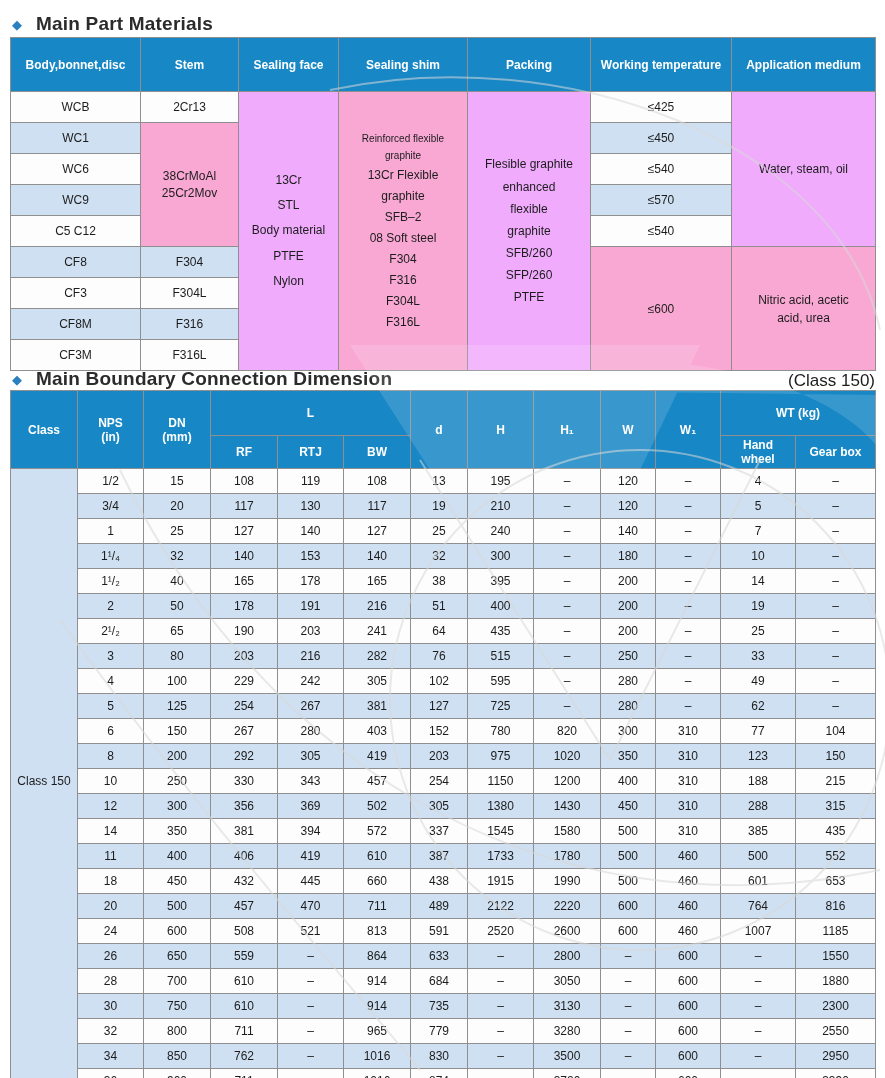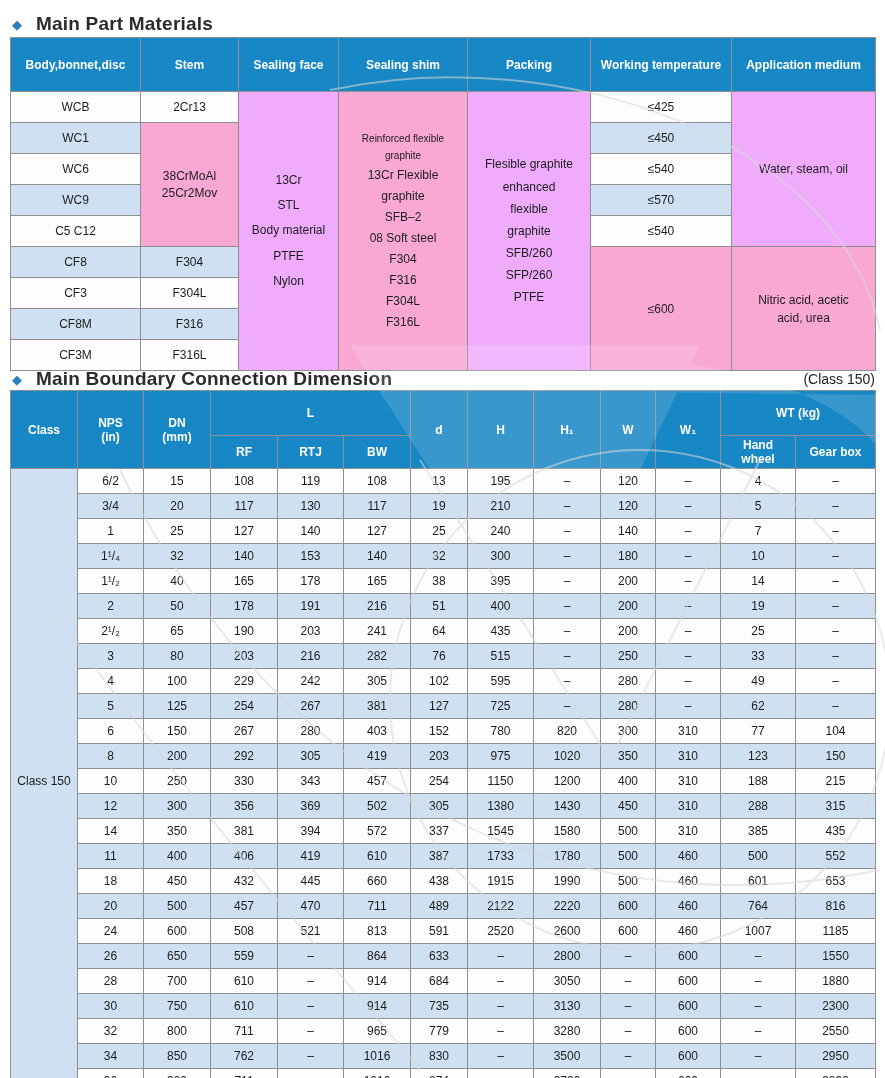--- a/index.html
+++ b/index.html
@@ -8,21 +8,21 @@
     font-family:"Liberation Sans", sans-serif; color:#1c1c1c;
     background:#ffffff; overflow:hidden;
   }
   .watermark { position:absolute; top:0; left:0; pointer-events:none; z-index:5; }
 
   .section-title { position:absolute; left:12px; display:flex; align-items:center; gap:14px; z-index:2; }
   .section-title .diamond { color:#2a7fc0; font-size:13px; line-height:1; }
   .section-title .title-text { font-size:19px; font-weight:bold; color:#2b2b2b; letter-spacing:0.2px; }
   .title-1 { top:13px; }
   .title-2 { top:368px; }
-  .class-note { position:absolute; top:371px; right:10px; font-size:14px; color:#1c1c1c; z-index:2; }
+  .class-note { position:absolute; top:371px; right:10px; font-size:17px; color:#1c1c1c; z-index:2; }
 
   table { border-collapse:collapse; table-layout:fixed; position:absolute; left:10px; z-index:2; background:#fff; }
   th, td { border:1px solid #8f8f8f; text-align:center; vertical-align:middle; overflow:hidden; }
   th {
     background:#1787c5; color:#ffffff; font-size:12px; font-weight:bold;
     white-space:pre-line; padding:2px;
   }
 
   
   .t1 { top:37px; width:865px; }
@@ -193,21 +193,21 @@
         <th>RTJ</th>
         <th>BW</th>
         <th>Hand
 wheel</th>
         <th>Gear box</th>
       </tr>
     </thead>
     <tbody id="dim-body">
         <tr>
           <td rowspan="25" class="class-cell">Class 150</td>
-          <td>6/2</td>
+          <td>1/2</td>
           <td>15</td>
           <td>108</td>
           <td>119</td>
           <td>108</td>
           <td>13</td>
           <td>195</td>
           <td>–</td>
           <td>120</td>
           <td>–</td>
           <td>4</td>

